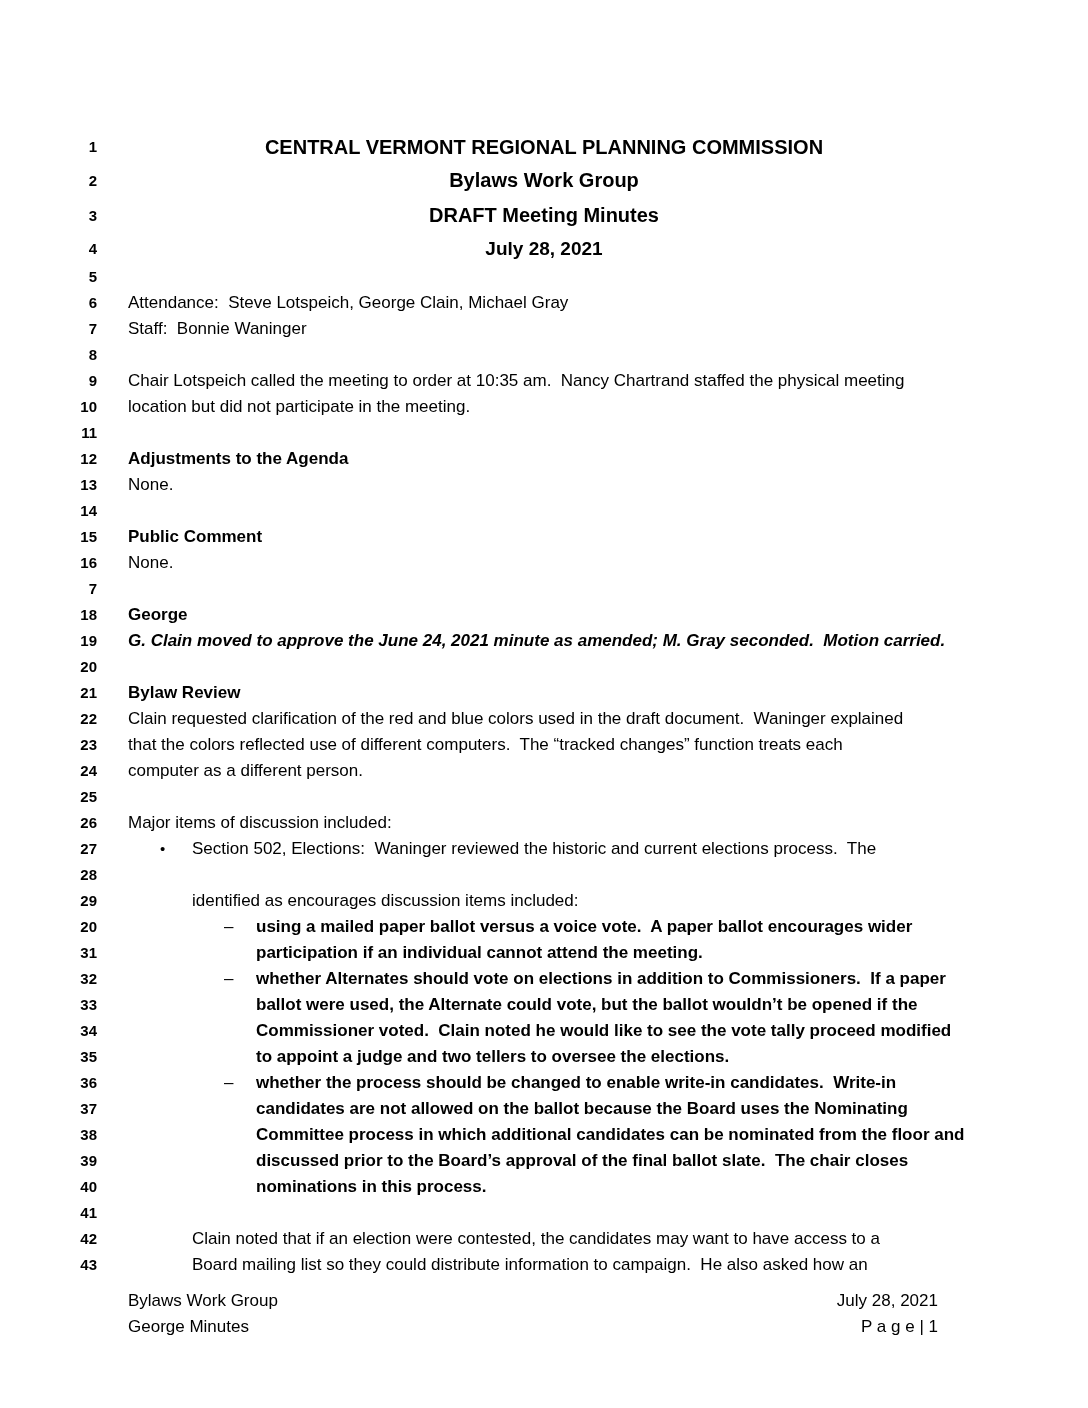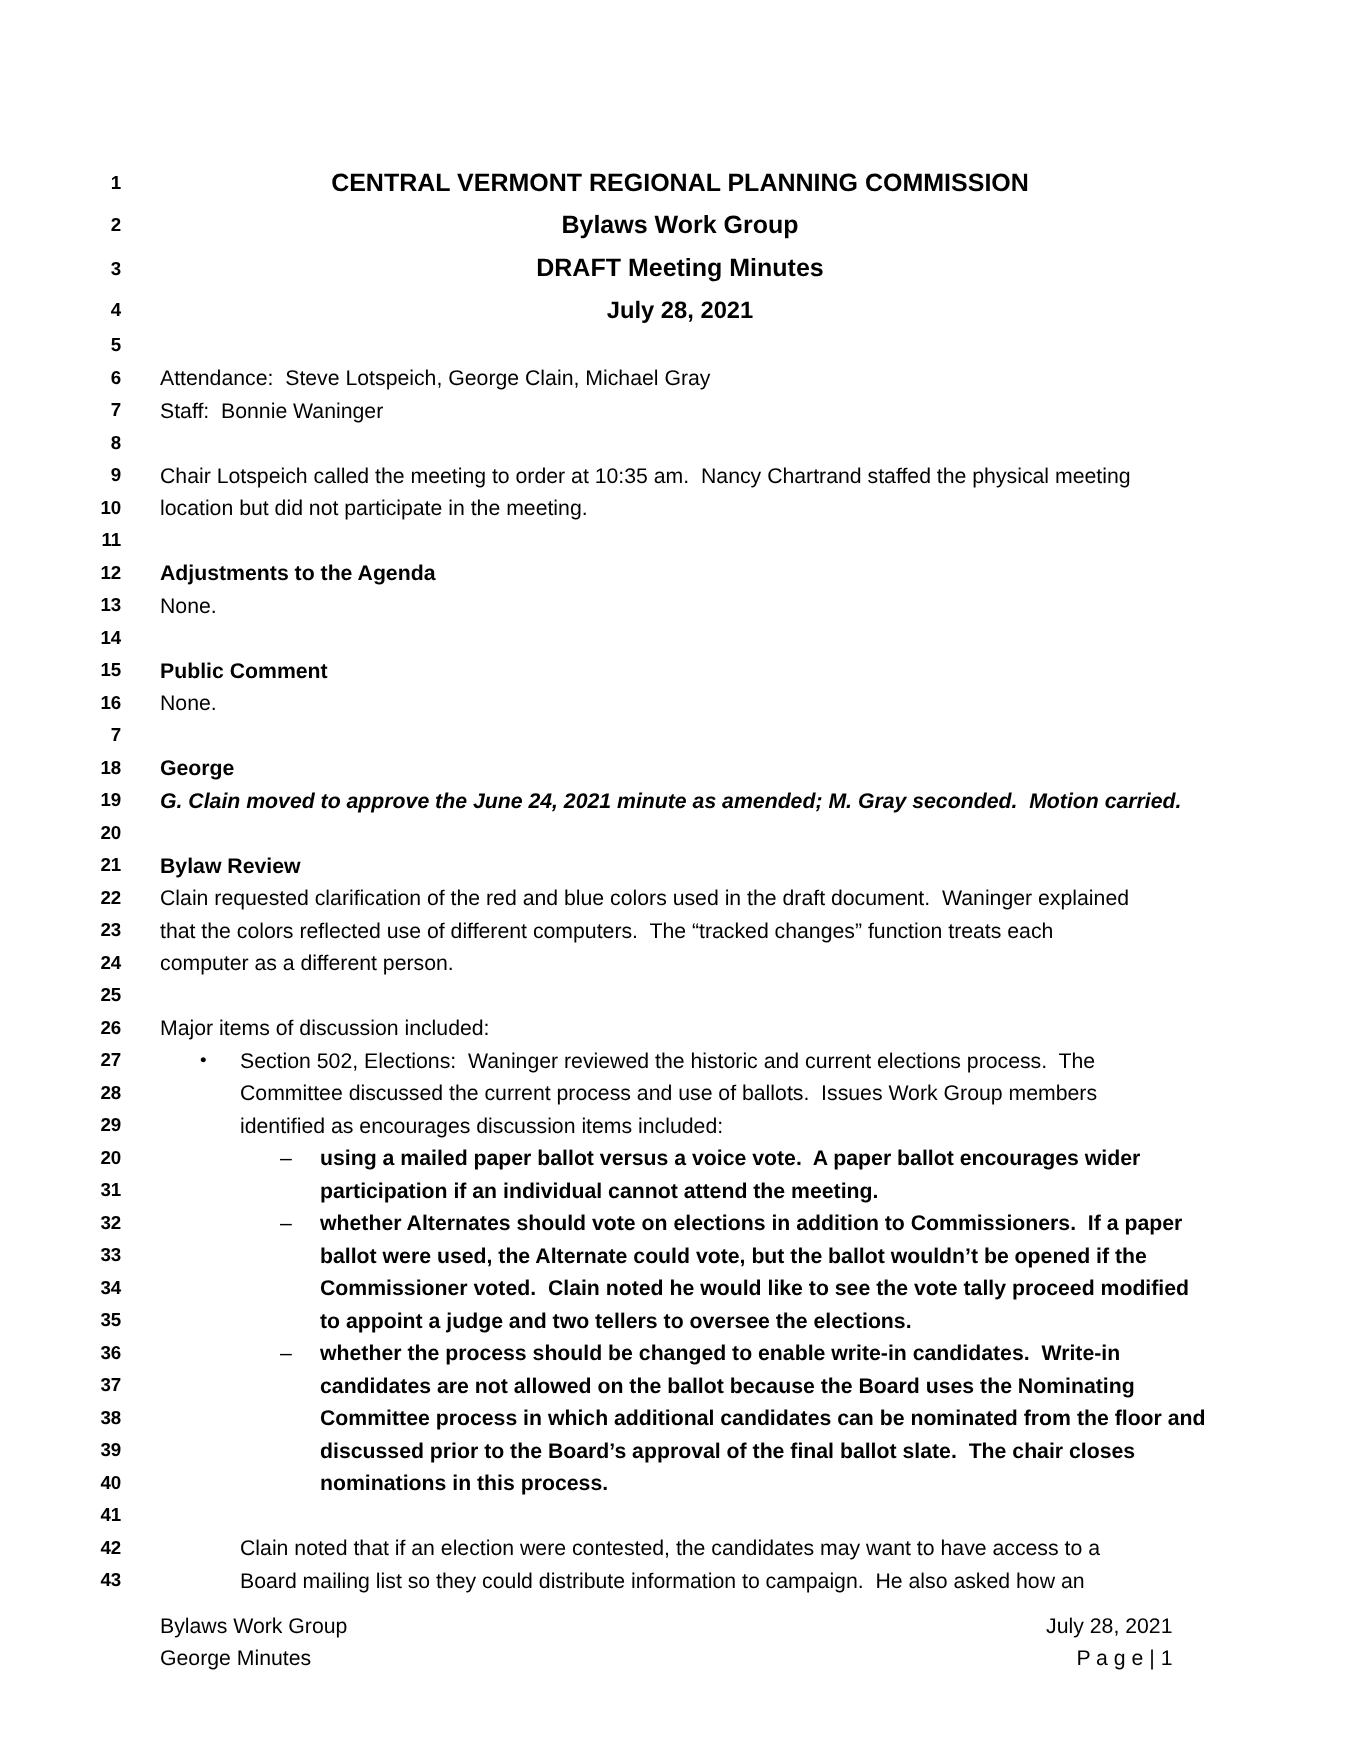--- a/index.html
+++ b/index.html
@@ -190,21 +190,20 @@
         <span class="ln">26</span>
         <span class="lt">Major items of discussion included:</span>
       </div>
       <div class="line bullet">
         <span class="ln">27</span>
         <span class="marker bullet-marker">•</span>
         <span class="lt">Section 502, Elections:  Waninger reviewed the historic and current elections process.  The</span>
       </div>
       <div class="line bullet-cont">
         <span class="ln">28</span>
-        <span class="lt">Committee discussed the current process and use of ballots.  Issues Work Group members</span>
       </div>
       <div class="line bullet-cont">
         <span class="ln">29</span>
         <span class="lt">identified as encourages discussion items included:</span>
       </div>
       <div class="line dash">
         <span class="ln">20</span>
         <span class="marker dash-marker">–</span>
         <span class="lt">using a mailed paper ballot versus a voice vote.  A paper ballot encourages wider</span>
       </div>

